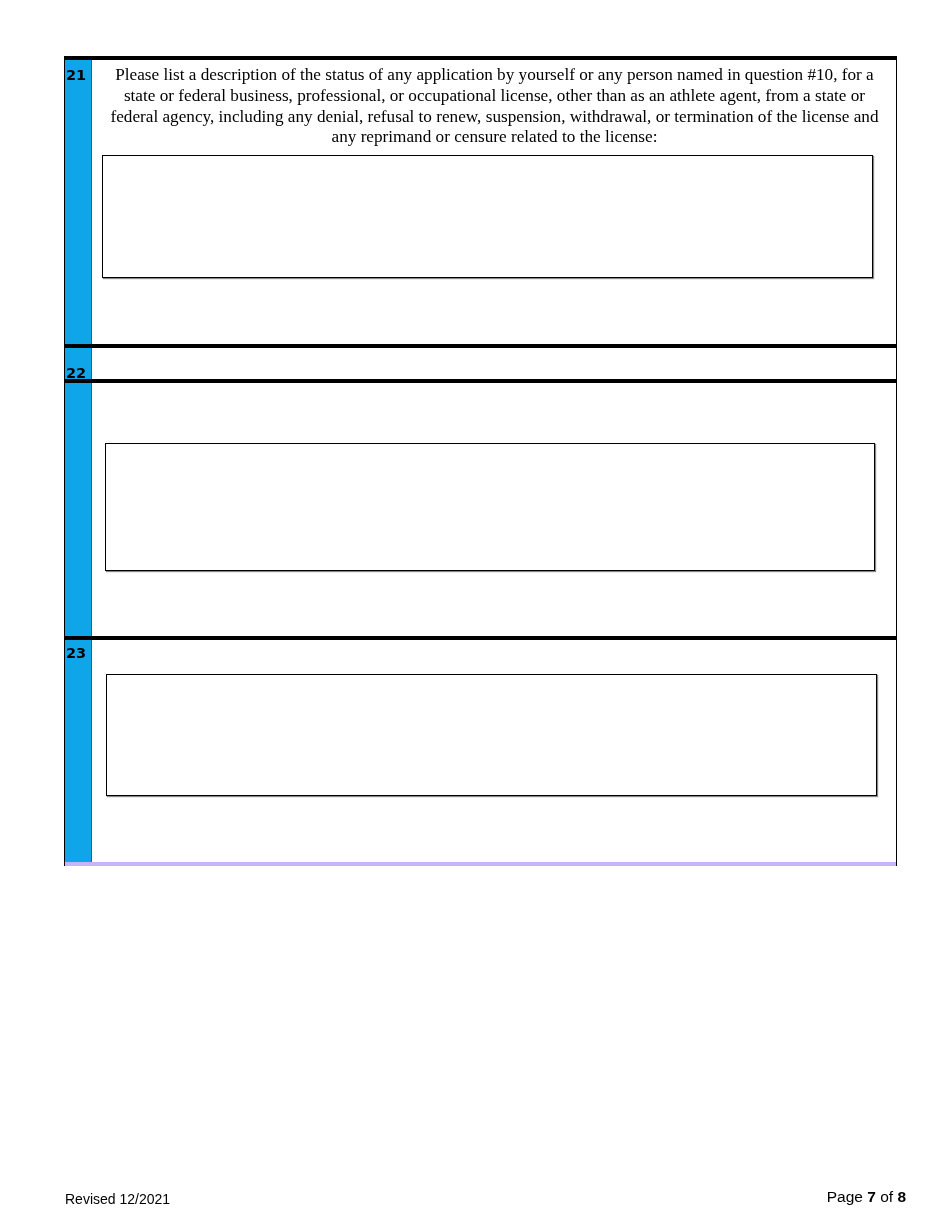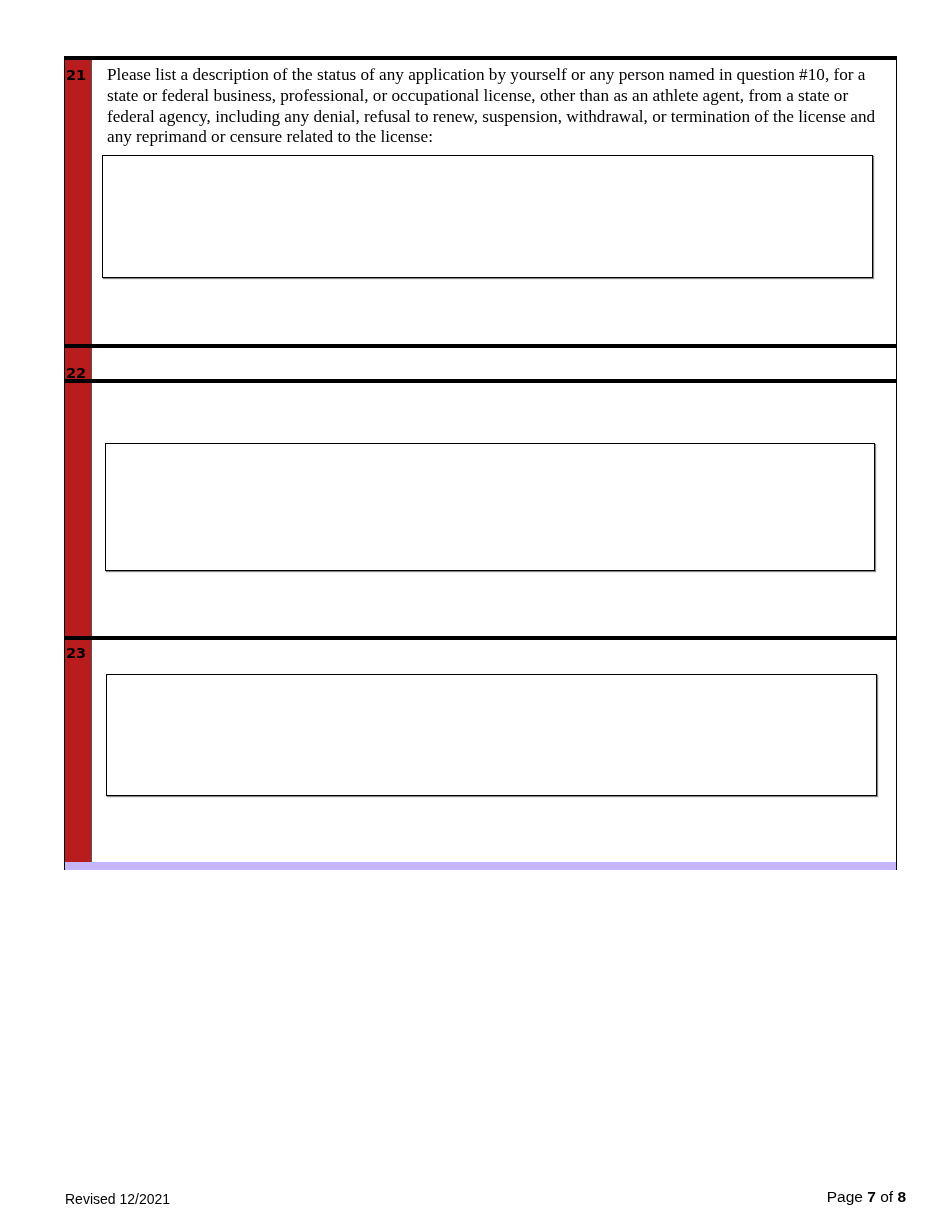--- a/index.html
+++ b/index.html
@@ -7,29 +7,29 @@
     width: 950px; height: 1230px; background: #ffffff; position: relative;
     font-family: "Liberation Serif", serif; color: #000;
     overflow: hidden;
   }
   .form-table {
     position: absolute; left: 64px; top: 56px; width: 831px;
     border-left: 1px solid #000; border-right: 1px solid #000;
   }
   .row { position: relative; display: flex; }
   .numcol {
-    width: 27px; background: #b91c1c; border-right: 1px solid #555;
+    width: 27px; background: #0ea5e9; border-right: 1px solid #555;
     flex: 0 0 27px; box-sizing: border-box;
   }
   .num {
     font-family: "DejaVu Sans", sans-serif; font-weight: bold; font-size: 14.5px;
     letter-spacing: 0px; padding-left: 1px; line-height: 18px; display: block; margin-top: 6px;
   }
   .content { flex: 1; position: relative; box-sizing: border-box; }
-  .q-text { font-size: 17.2px; line-height: 20.8px; padding-left: 15px; padding-top: 5px; }
+  .q-text { font-size: 17.2px; line-height: 20.8px; padding-left: 15px; padding-top: 5px; text-align: center; }
   .thick-top { border-top: 4px solid #000; }
   .small { font-size: 12px; }
   .sc { font-variant: small-caps; font-size: 17.5px; }
   .answer-box {
     position: absolute; border: 1.5px solid #000; box-shadow: 1px 1px 1px #888; background: #fff;
   }
   .footer-left {
     position: absolute; left: 65px; top: 1191px; font-family: Liberation Sans, sans-serif; font-size: 14px;
   }
   .footer-right {
@@ -58,21 +58,21 @@
     </div>
   </div>
 
   <div class="row thick-top" style="height:253px;">
     <div class="numcol"></div>
     <div class="content">
       <div class="answer-box" style="left:13px; top:60px; width:768px; height:126px;"></div>
     </div>
   </div>
 
-  <div class="row thick-top" style="height:222px; border-bottom:8px solid #c4b5fd;">
+  <div class="row thick-top" style="height:222px; border-bottom:4px solid #c4b5fd;">
     <div class="numcol">
       <span class="num" style="margin-top:4px;">23</span>
     </div>
     <div class="content">
       <div class="answer-box" style="left:14px; top:34px; width:769px; height:120px;"></div>
     </div>
   </div>
 
 </div>
 

